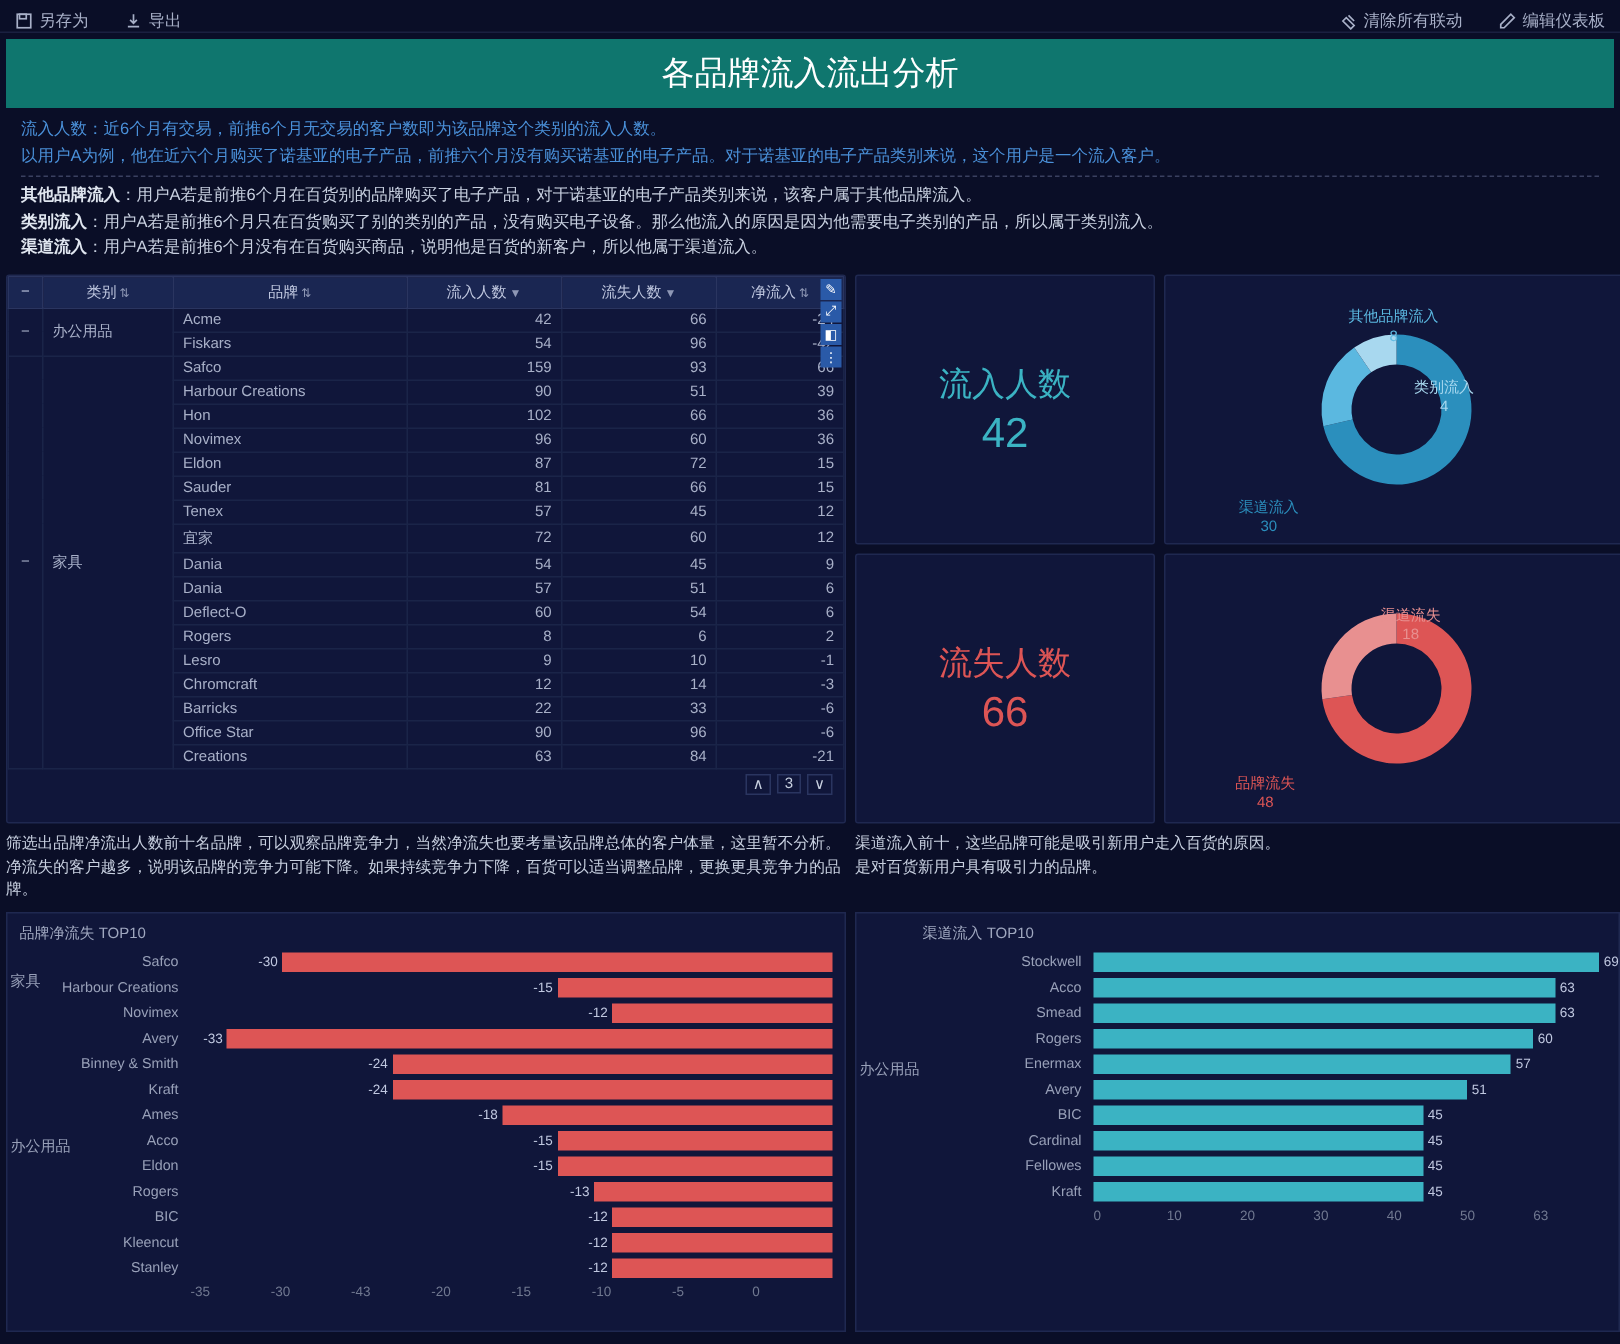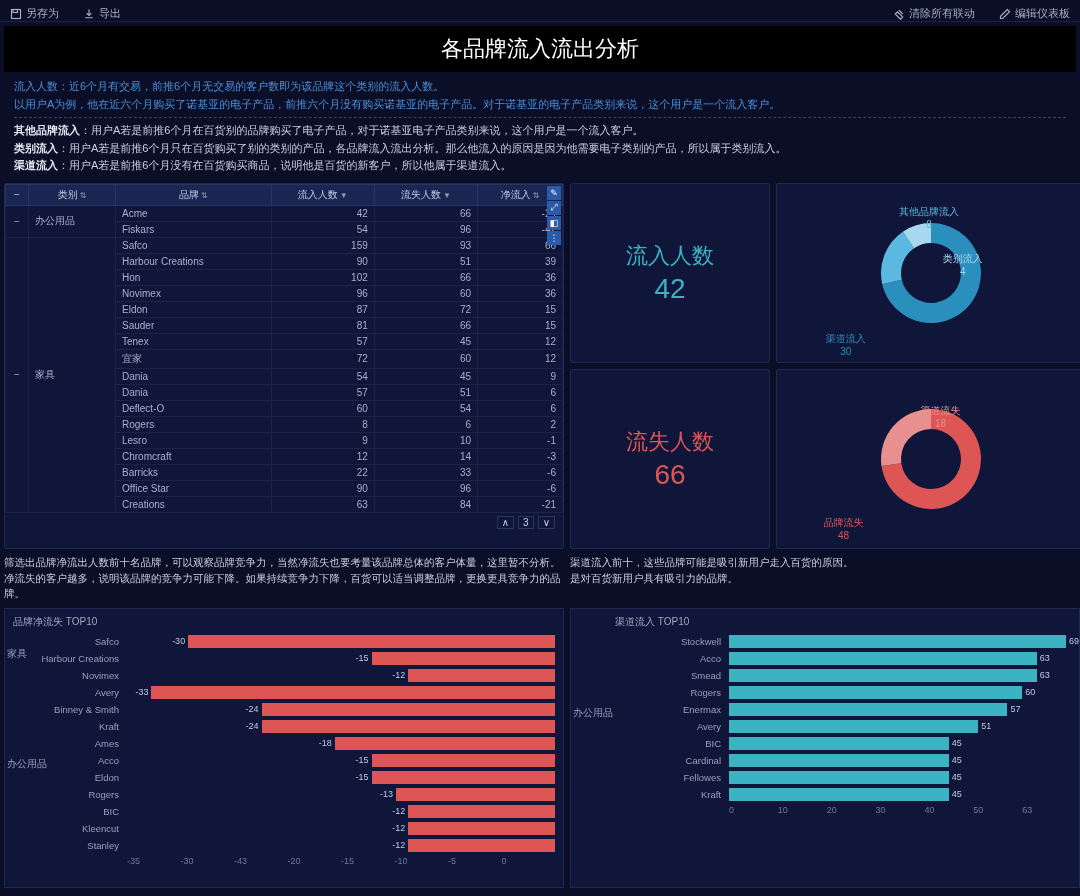--- a/index.html
+++ b/index.html
@@ -1,21 +1,21 @@
 <!DOCTYPE html>
 <html><head>
 <meta charset="utf-8">
 <style>
 *{box-sizing:border-box;margin:0;padding:0;font-family:"Microsoft YaHei",Arial,sans-serif}
 body{background:#0a0e27;color:#c8d0e0;font-size:11px;width:1080px;height:896px;overflow:hidden}
 .toolbar{height:22px;display:flex;align-items:flex-end;padding:0 10px;background:#0a0e27;border-bottom:1px solid #1a2040;gap:24px}
 .toolbar .spacer{flex:1}
 .toolbar-item{display:flex;align-items:center;gap:4px;color:#a8b0c8;cursor:pointer;font-size:11px}
 .toolbar-item svg{width:12px;height:12px;fill:none;stroke:#a8b0c8;stroke-width:1.5}
-.title-bar{background:#000000;color:#fff;text-align:center;padding:8px 0;font-size:22px;font-weight:400;margin:4px 4px 0 4px}
+.title-bar{background:#0f766e;color:#fff;text-align:center;padding:8px 0;font-size:22px;font-weight:400;margin:4px 4px 0 4px}
 .desc{padding:6px 10px 4px 10px;margin:0 4px;font-size:11px;line-height:1.6}
 .desc .blue{color:#4a90d9}
 .desc hr{border:none;border-top:1px dashed #3a4060;margin:4px 0}
 .desc b{color:#e0e6f0}
 .grid{display:grid;grid-template-columns:560px 200px 310px;grid-template-rows:180px 180px;gap:6px;padding:0 4px;margin-top:4px}
 .card{background:#10163a;border:1px solid #1f2850;border-radius:2px;overflow:hidden;position:relative}
 .table-card{grid-row:1/3}
 .stat-card{display:flex;flex-direction:column;align-items:center;justify-content:center}
 .stat-label{color:#3bb3c3;font-size:22px}
 .stat-label.red{color:#dd5555}
@@ -81,22 +81,22 @@
     <span>编辑仪表板</span>
   </div>
 </div>
 
 <div class="title-bar">各品牌流入流出分析</div>
 
 <div class="desc">
   <div><span class="blue">流入人数：</span><span class="blue">近6个月有交易，前推6个月无交易的客户数即为该品牌这个类别的流入人数。</span></div>
   <div class="blue">以用户A为例，他在近六个月购买了诺基亚的电子产品，前推六个月没有购买诺基亚的电子产品。对于诺基亚的电子产品类别来说，这个用户是一个流入客户。</div>
   <hr>
-  <div><b>其他品牌流入</b><span>：用户A若是前推6个月在百货别的品牌购买了电子产品，对于诺基亚电子产品类别来说，这个用户是一个流入客户。</span></div>
-  <div><b>类别流入</b><span>：用户A若是前推6个月只在百货购买了别的类别的产品，各品牌流入流出分析。那么他流入的原因是因为他需要电子类别的产品，所以属于类别流入。</span></div>
+  <div><b>其他品牌流入</b><span>：用户A若是前推6个月在百货别的品牌购买了电子产品，对于诺基亚的电子产品类别来说，该客户属于其他品牌流入。</span></div>
+  <div><b>类别流入</b><span>：用户A若是前推6个月只在百货购买了别的类别的产品，没有购买电子设备。那么他流入的原因是因为他需要电子类别的产品，所以属于类别流入。</span></div>
   <div><b>渠道流入</b><span>：用户A若是前推6个月没有在百货购买商品，说明他是百货的新客户，所以他属于渠道流入。</span></div>
 </div>
 
 <div class="grid">
   <div class="card table-card">
     <div class="tbl-tools">
       <span>✎</span>
       <span>⤢</span>
       <span>◧</span>
       <span>⋮</span>

